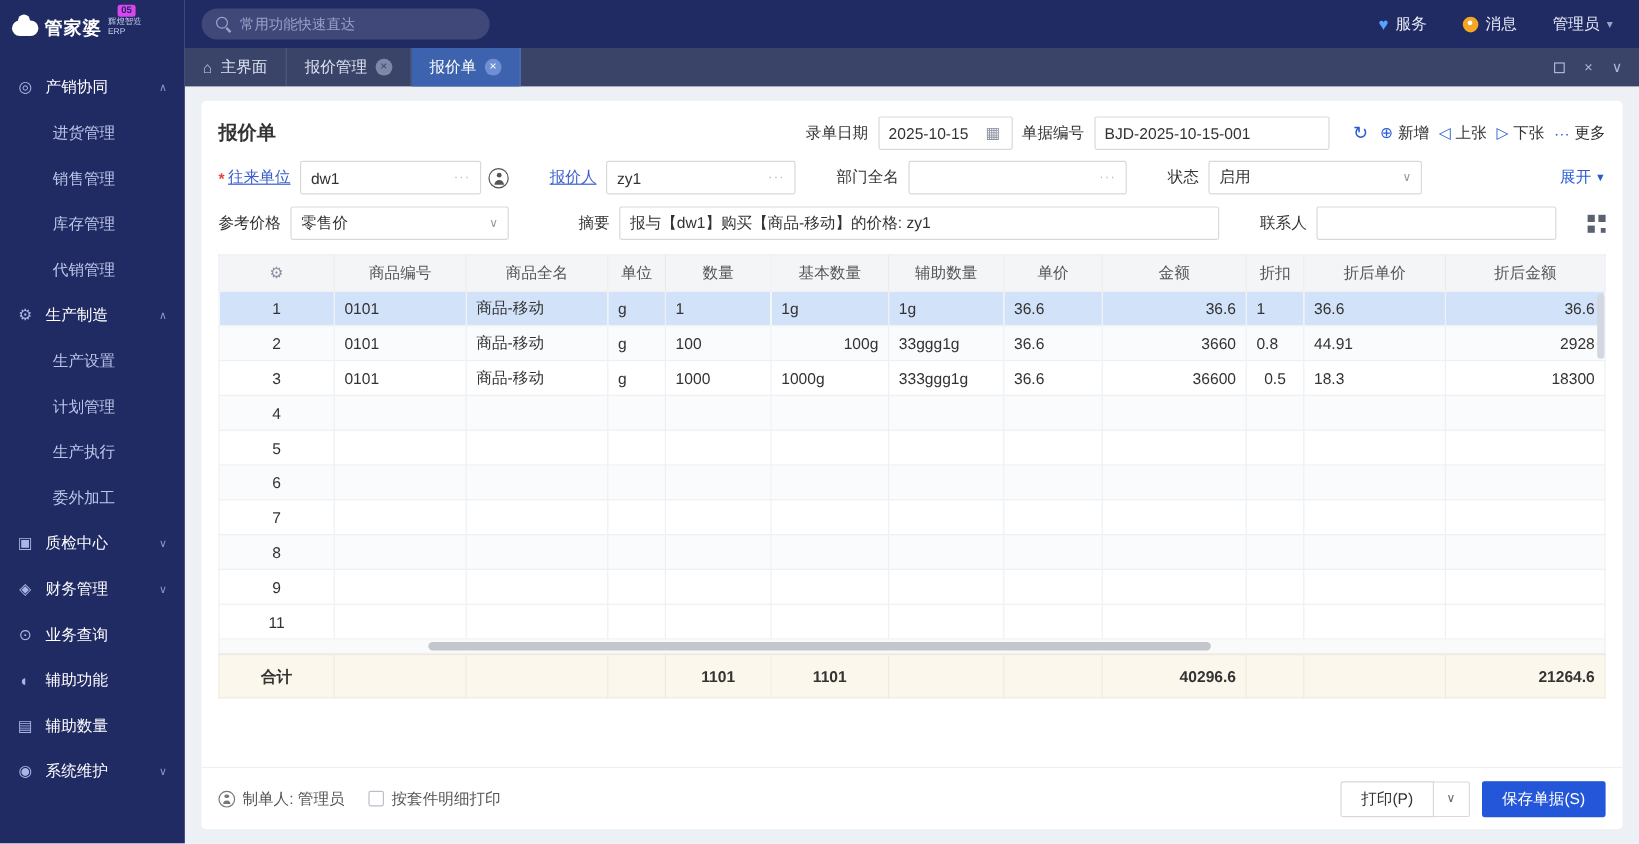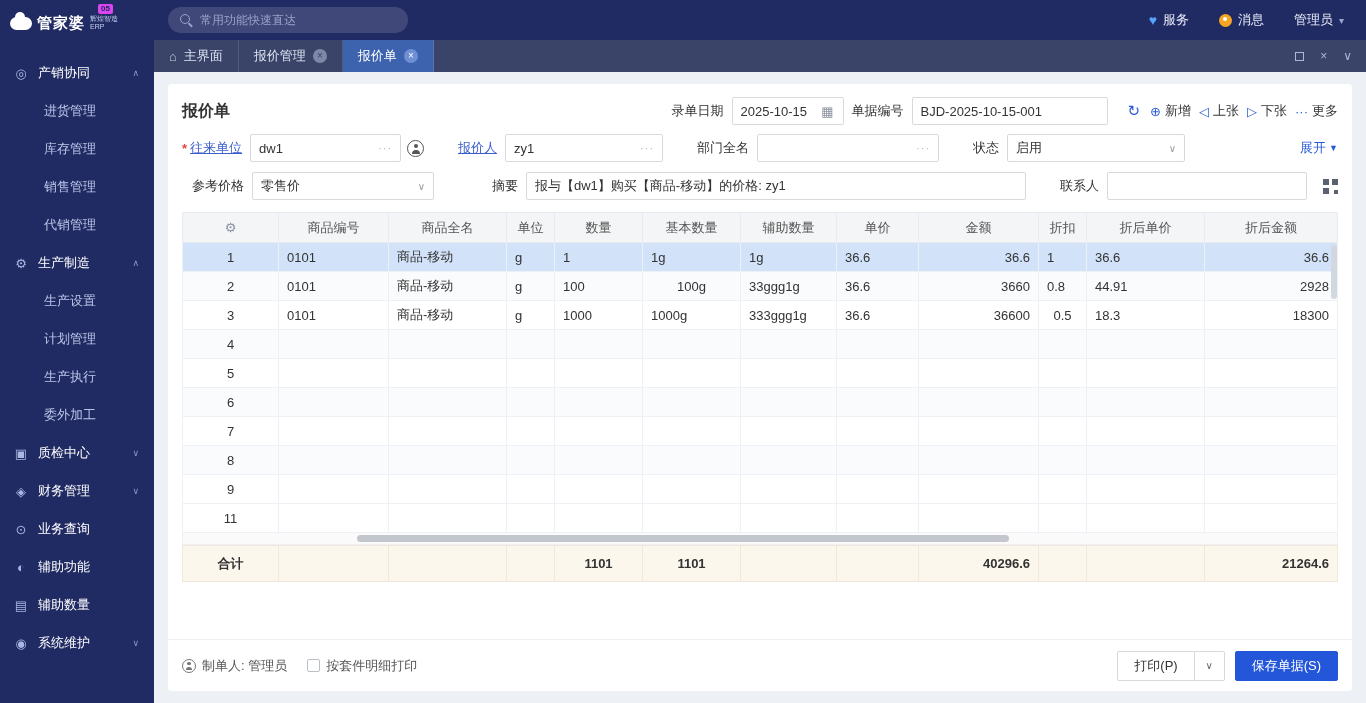--- a/index.html
+++ b/index.html
@@ -135,22 +135,22 @@
       <span class="logo-sub">辉煌智造ERP</span>
       <span class="logo-badge">05</span>
     </div>
     <nav class="nav">
         <div class="nav-head">
           <span class="nav-ico">◎</span>
           <span class="nav-label">产销协同</span>
           <span class="nav-caret">∧</span>
         </div>
         <div class="nav-sub">进货管理</div>
+        <div class="nav-sub">销售管理</div>
         <div class="nav-sub">库存管理</div>
-        <div class="nav-sub">销售管理</div>
         <div class="nav-sub">代销管理</div>
         <div class="nav-head">
           <span class="nav-ico">⚙</span>
           <span class="nav-label">生产制造</span>
           <span class="nav-caret">∧</span>
         </div>
         <div class="nav-sub">生产设置</div>
         <div class="nav-sub">计划管理</div>
         <div class="nav-sub">生产执行</div>
         <div class="nav-sub">委外加工</div>
@@ -290,21 +290,21 @@
             <span>启用</span>
             <span class="sel-caret">∨</span>
           </div>
           <span class="expand-link">
             <span>展开</span>
             <span class="exp-caret">▼</span>
           </span>
         </div>
 
         <div class="form-row">
-          <span class="lbl gap-lbl" style="margin-left:10px">参考价格</span>
+          <span class="lbl gap-lbl" style="">参考价格</span>
           <div class="input w-refprice">
             <span>零售价</span>
             <span class="sel-caret">∨</span>
           </div>
           <span class="sp30" style="margin-right:58px"></span>
           <span class="lbl gap-lbl">摘要</span>
           <div class="input w-summary">
             <span>报与【dw1】购买【商品-移动】的价格: zy1</span>
           </div>
           <span class="sp30"></span>
@@ -361,21 +361,21 @@
                   <td style="text-align: left;">1</td>
                   <td style="text-align: left;">36.6</td>
                   <td style="text-align: right;">36.6</td>
                 </tr>
                 <tr class="even">
                   <td style="text-align: center;">2</td>
                   <td style="text-align: left;">0101</td>
                   <td style="text-align: left;">商品-移动</td>
                   <td style="text-align: left;">g</td>
                   <td style="text-align: left;">100</td>
-                  <td style="text-align: center;">100g</td>
+                  <td style="text-align: right;">100g</td>
                   <td style="text-align: left;">33ggg1g</td>
                   <td style="text-align: left;">36.6</td>
                   <td style="text-align: right;">3660</td>
                   <td style="text-align: left;">0.8</td>
                   <td style="text-align: left;">44.91</td>
                   <td style="text-align: right;">2928</td>
                 </tr>
                 <tr>
                   <td style="text-align: center;">3</td>
                   <td style="text-align: left;">0101</td>

